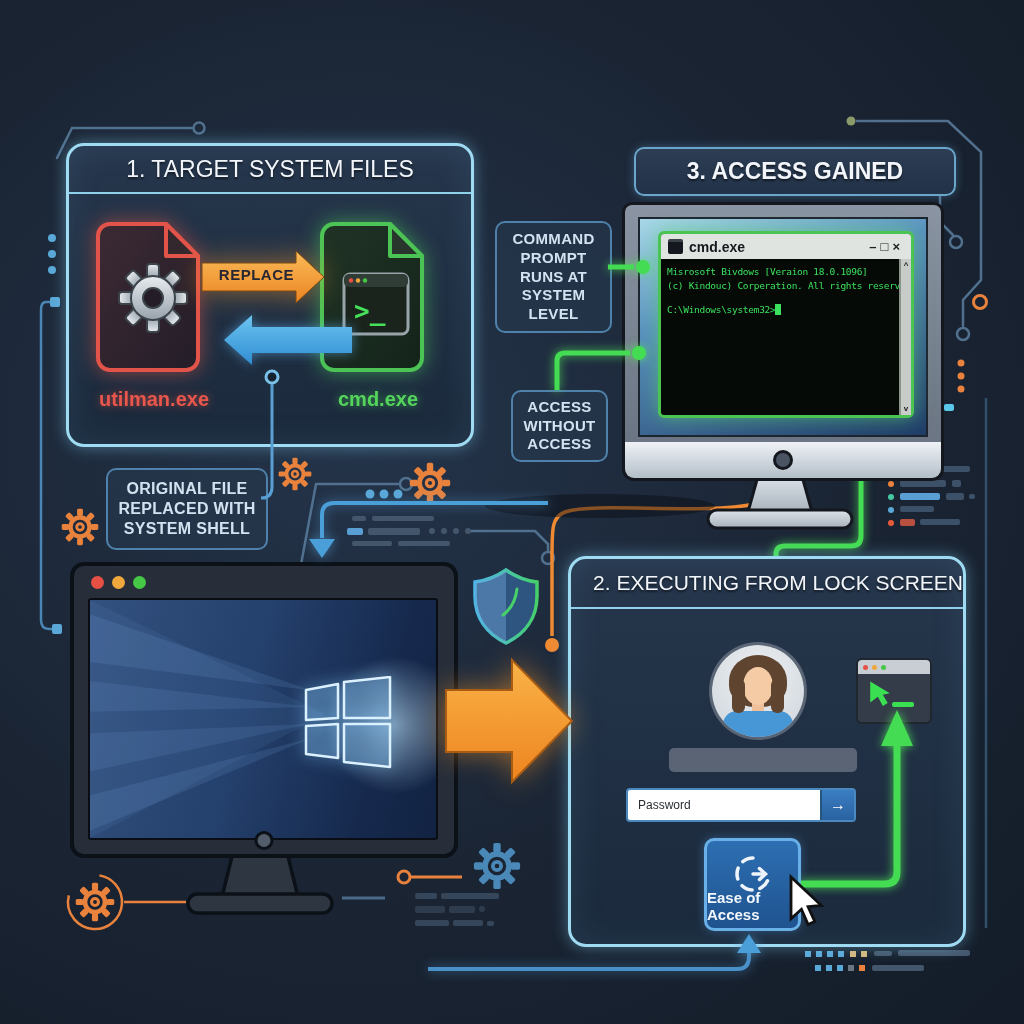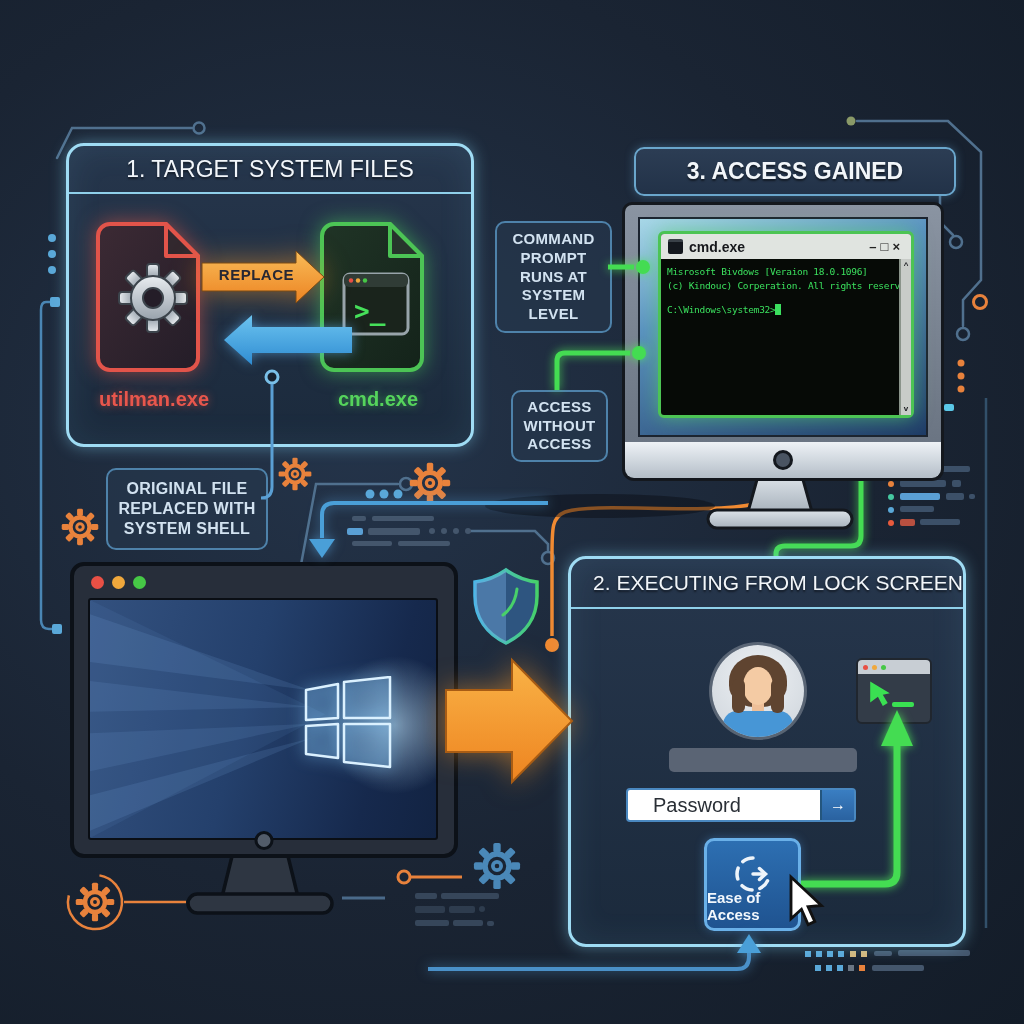--- a/index.html
+++ b/index.html
@@ -111,21 +111,21 @@
           box-shadow:0 0 0 3px rgba(255,255,255,.25);}
   .hair{position:absolute;left:17px;top:10px;width:58px;height:52px;border-radius:50% 50% 42% 42%;background:#5f4430;}
   .hairL{position:absolute;left:20px;top:34px;width:13px;height:34px;border-radius:6px;background:#5f4430;}
   .hairR{position:absolute;left:59px;top:34px;width:13px;height:34px;border-radius:6px;background:#5f4430;}
   .face{position:absolute;left:31px;top:22px;width:30px;height:38px;border-radius:50%;background:#f4cba4;}
   .shoulders{position:absolute;left:11px;top:66px;width:70px;height:30px;border-radius:14px 14px 0 0;background:#4796d6;}
   .neck{position:absolute;left:40px;top:56px;width:12px;height:14px;background:#eebf98;}
   #userbar{left:669px;top:748px;width:188px;height:24px;border-radius:5px;background:#5a6474;z-index:3;}
   #pwd{left:626px;top:788px;width:230px;height:34px;z-index:3;background:#ffffff;
        border:2px solid #4a88c0;border-radius:4px;display:flex;box-sizing:border-box;}
-  .pwdtext{flex:1;font-size:20px;color:#2a2f36;line-height:30px;padding-left:25px;}
+  .pwdtext{flex:1;font-size:12px;color:#2a2f36;line-height:30px;padding-left:10px;}
   .pwdbtn{width:32px;background:linear-gradient(180deg,#3a7ec2,#2a62a0);color:#fff;
           text-align:center;line-height:30px;font-size:16px;font-weight:bold;
           border-left:2px solid #24567e;}
   #ease{left:704px;top:838px;width:97px;height:93px;z-index:3;border-radius:10px;
         background:linear-gradient(180deg,#2d6fb2,#1f5390);border:3px solid #6ab0e8;
         box-sizing:border-box;display:flex;flex-direction:column;align-items:center;
         justify-content:flex-end;padding-bottom:5px;box-shadow:0 0 10px rgba(80,150,220,.4);}
   #ease svg{position:absolute;top:12px;left:50%;transform:translateX(-50%);}
   .easelabel{font-size:15px;font-weight:bold;color:#f2f7fc;}
   #termicon{left:856px;top:658px;width:72px;height:62px;z-index:3;border-radius:6px;

